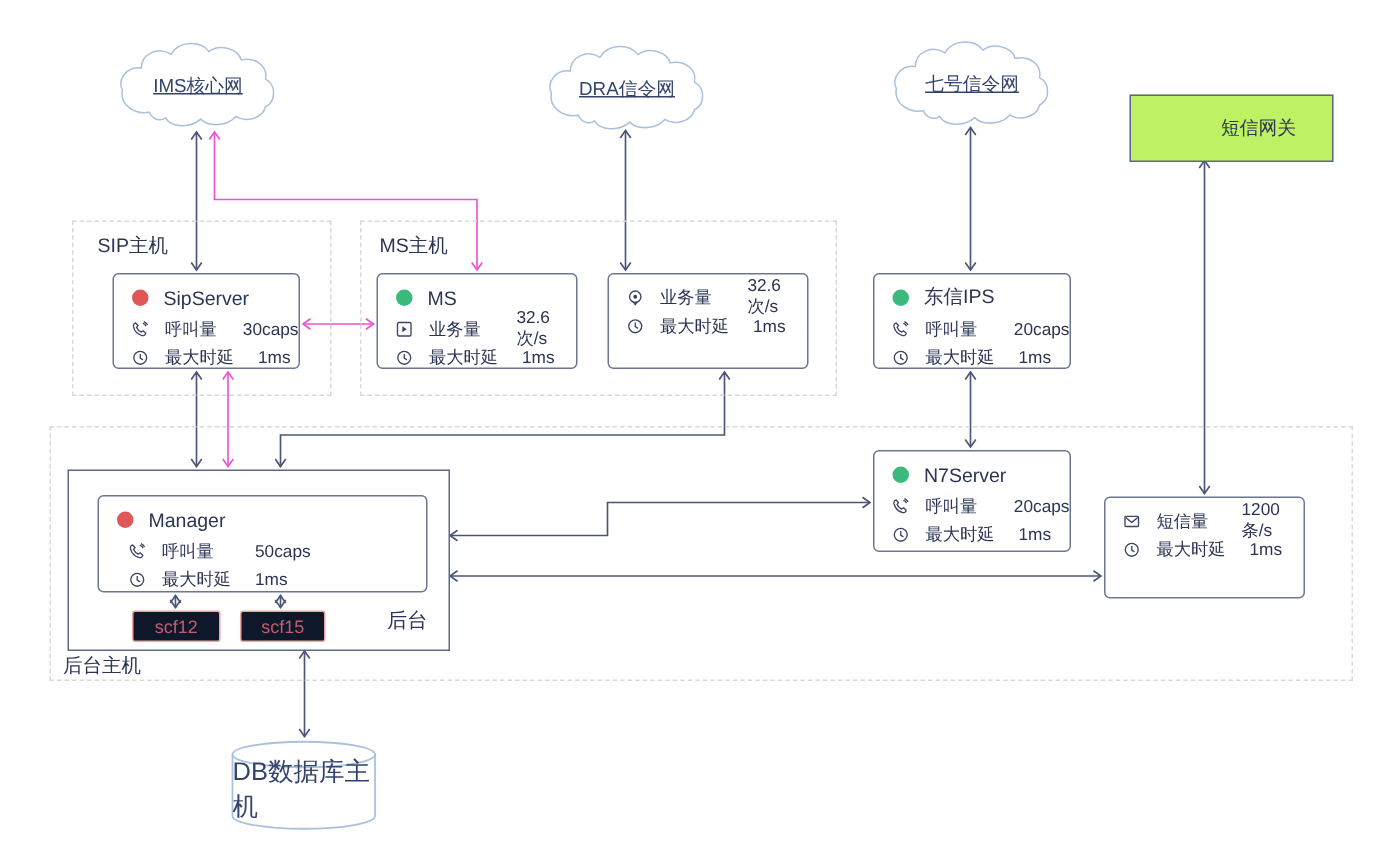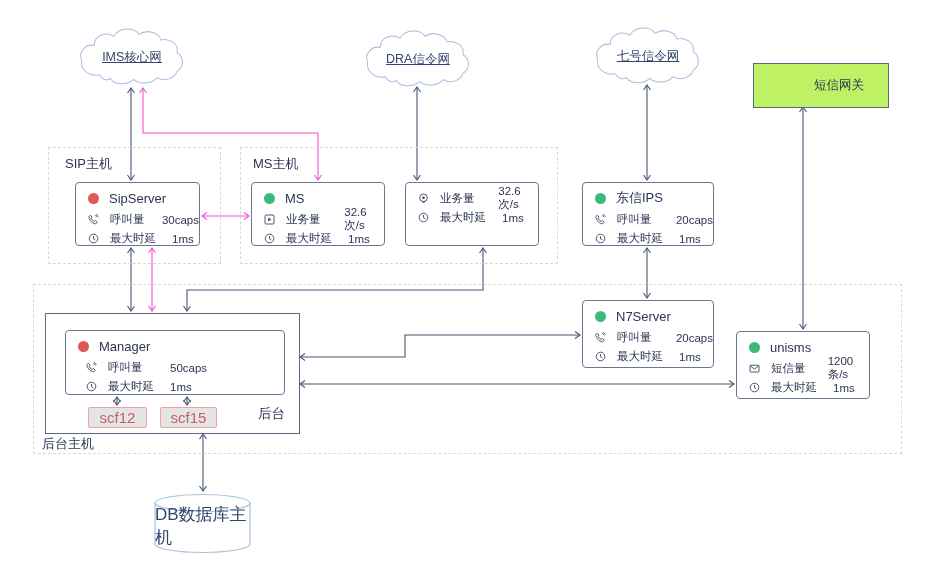--- a/index.html
+++ b/index.html
@@ -24,22 +24,22 @@
     box-sizing:border-box;padding:6px 0 4px 12px;
   }
   .title-row{display:flex;align-items:center;gap:10px;height:18px;margin-bottom:3px;padding-right:10px;}
   .dot{width:11px;height:11px;border-radius:50%;flex:0 0 auto;}
   .ntitle{font-size:13px;color:#2b3553;}
   .metric{display:flex;align-items:center;height:19px;gap:10px;}
   .micon{width:12px;height:12px;flex:0 0 auto;display:flex;align-items:center;}
   .mlabel{font-size:11.5px;color:#2b3553;width:52px;}
   .mvalue{font-size:11.5px;color:#2b3553;}
   .scf{
-    position:absolute;border:1px solid #f0a3a3;border-radius:2px;background:#e5e5e5;
-    display:flex;align-items:center;justify-content:center;font-size:15px;color:#c45d6d;
+    position:absolute;border:1px solid #f0a3a3;border-radius:2px;background:#0f172a;
+    display:flex;align-items:center;justify-content:center;font-size:12px;color:#c45d6d;
   }
   .db-label{
     position:absolute;display:flex;align-items:center;justify-content:center;
     font-size:17px;color:#33436b;pointer-events:none;
   }
 </style>
 </head>
 <body>
 
 <div id="canvas">
@@ -233,24 +233,20 @@
             <circle cx="5.5" cy="5.5" r="4.3" fill="none" stroke="#3a4566" stroke-width="0.9"></circle>
             <path d="M5.5,3 V5.8 L7.3,6.9" fill="none" stroke="#3a4566" stroke-width="0.9"></path>
           </svg>
       </span>
       <span class="mlabel">最大时延</span>
       <span class="mvalue">1ms</span>
     </div>
   </div>
 
   <div class="node" style="left:736px;top:331px;width:134px;height:68px">
-    <div class="title-row">
-      <span class="dot" style="background: rgb(60, 185, 124);"></span>
-      <span class="ntitle">unisms</span>
-    </div>
     <div class="metric">
       <span class="micon">
         <svg viewBox="0 0 11 11" width="11" height="11">
             <rect x="1" y="2.2" width="9" height="6.8" rx="0.6" fill="none" stroke="#3a4566" stroke-width="0.9"></rect>
             <path d="M1.4,3 L5.5,6.2 9.6,3" fill="none" stroke="#3a4566" stroke-width="0.9"></path>
           </svg>
       </span>
       <span class="mlabel">短信量</span>
       <span class="mvalue">1200条/s</span>
     </div>

